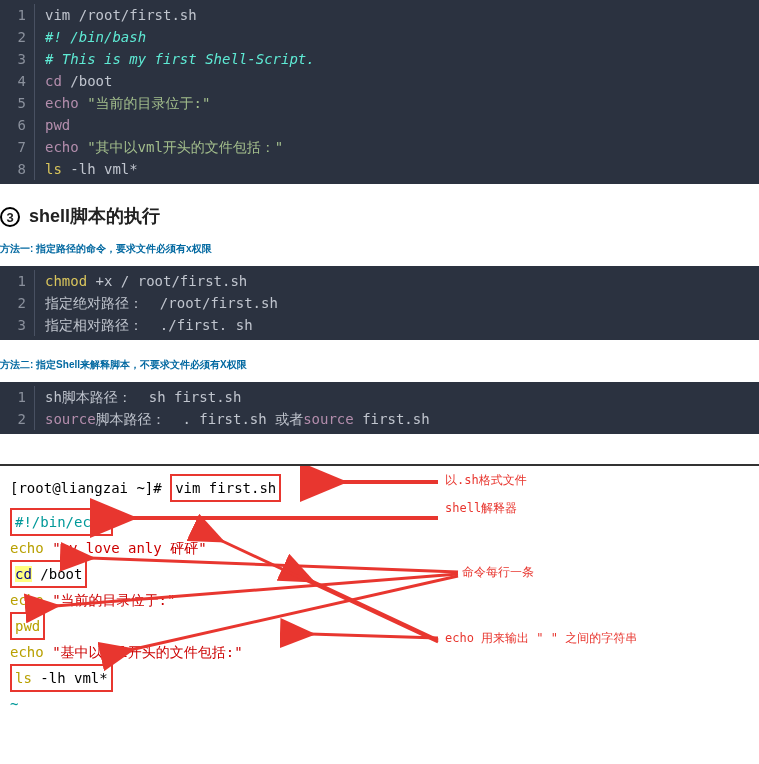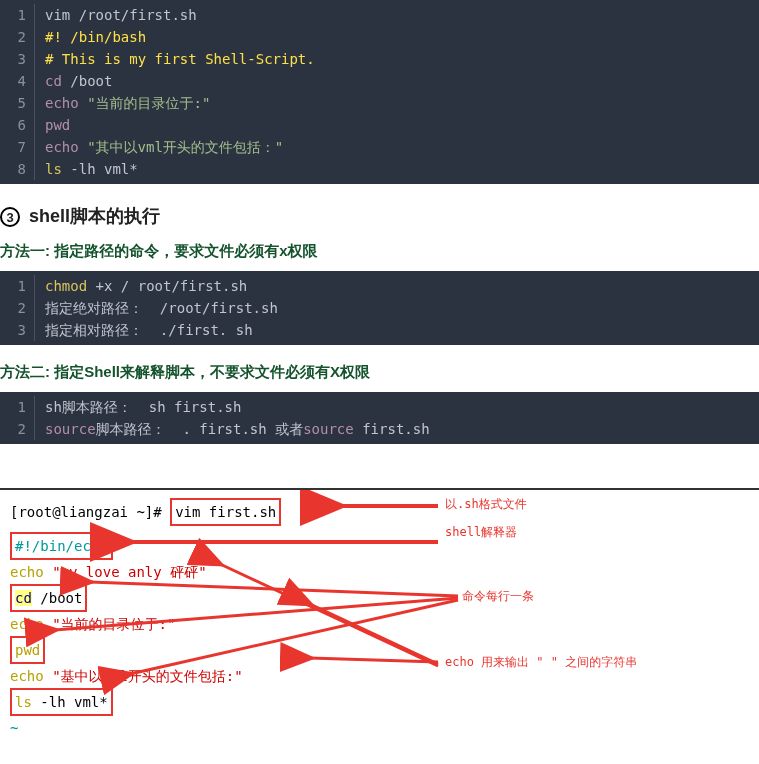--- a/index.html
+++ b/index.html
@@ -4,29 +4,29 @@
 <style>
 * { margin: 0; padding: 0; box-sizing: border-box; }
 body { font-family: "Microsoft YaHei", Arial, sans-serif; background: #fff; width: 759px; font-size: 14px; }
 
 .code-block { background: #2b3240; color: #ccc; font-family: Consolas, monospace; padding: 4px 0; }
 .code-line { display: flex; line-height: 22px; height: 22px; }
 .line-num { width: 34px; text-align: right; color: #8a909c; padding-right: 8px; flex-shrink:0; }
 .sep { width: 1px; background: #495162; margin-right: 10px; flex-shrink:0; }
 .code-content { white-space: pre; flex:1; }
 .kw-cmd-y { color: #d9c55c; }
-.kw-comment { color: #fde047; }
+.kw-comment { color: #5eead4; font-style: italic; }
 .kw-keyword { color: #b48ead; }
 .kw-string { color: #a3be8c; }
 .kw-arg { color: #c0c5ce; }
 
 h3 { font-size: 18px; font-weight: bold; margin: 20px 0 11px 0; color: #222; }
-.method { font-size: 15px; font-weight: bold; margin: 14px 0 10px 0; color: #14532d; }
+.method { font-size: 10px; font-weight: bold; margin: 14px 0 10px 0; color: #0369a1; }
 
-.terminal-wrap { position: relative; margin-top: 44px; font-family: Consolas, monospace; padding: 8px 10px 30px 10px; border-top: 2px solid #333; }
+.terminal-wrap { position: relative; margin-top: 30px; font-family: Consolas, monospace; padding: 8px 10px 30px 10px; border-top: 2px solid #333; }
 .term-line { line-height: 24px; white-space: pre; }
 .box-red { border: 2px solid #e8362f; padding: 0 3px; display: inline-block; }
 .t-cyan { color: #009999; }
 .t-yellow { color: #b8a000; }
 .t-red { color: #c00; }
 .t-blue-bg { background: #ffff80; color: #008; }
 
 .anno { position: absolute; color: #e8362f; font-size: 12px; font-weight: 500; }
 .arrow { position: absolute; }
 

